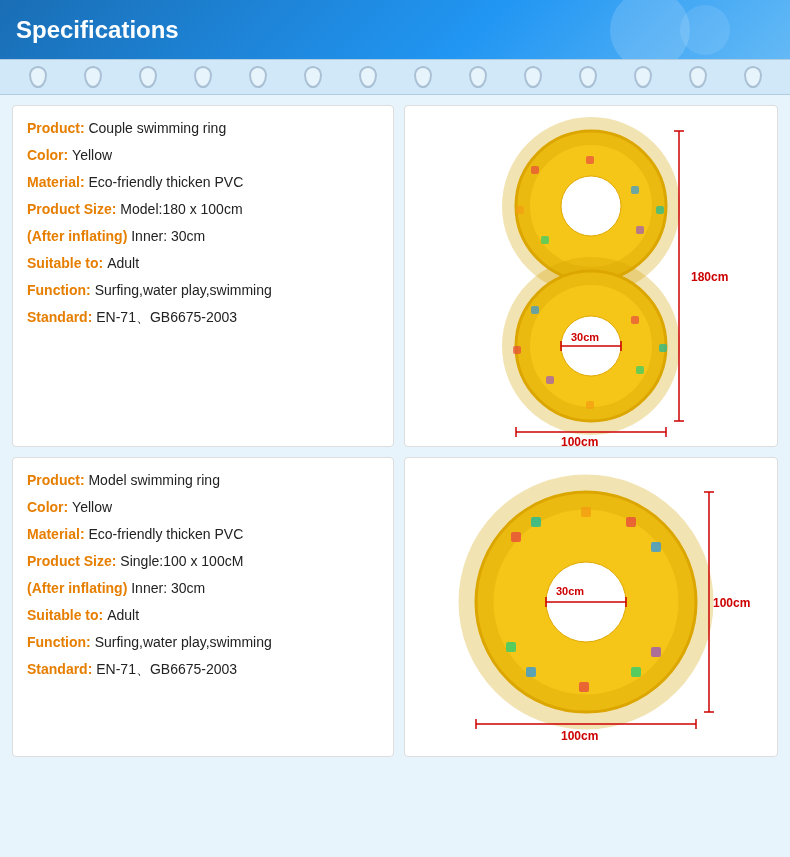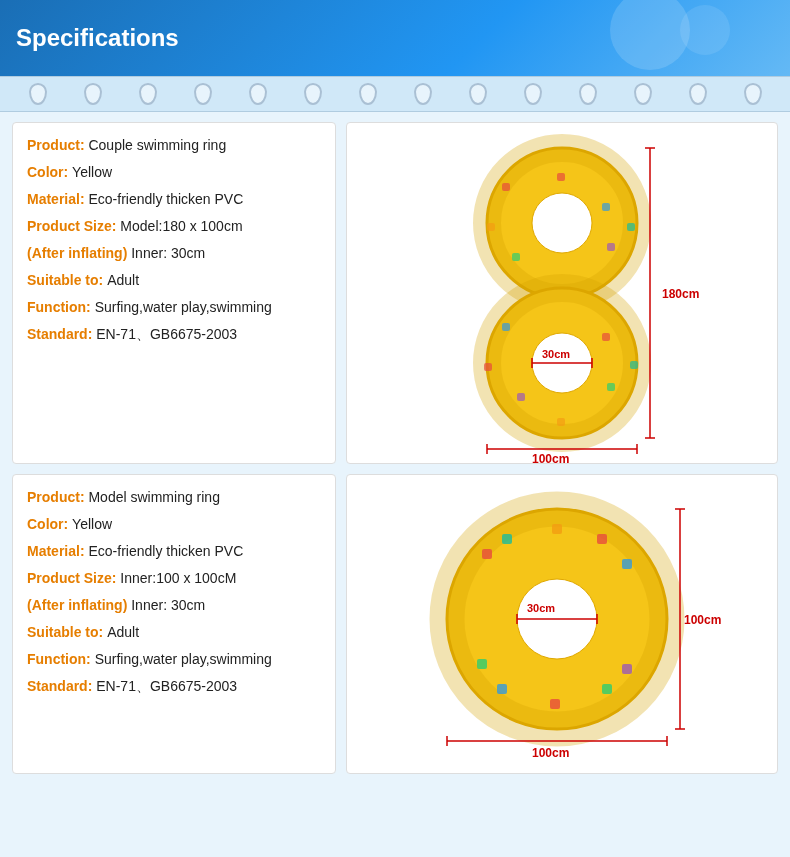--- a/index.html
+++ b/index.html
@@ -11,21 +11,21 @@
       font-size: 14px;
     }
 
     
     .header {
       background: linear-gradient(135deg, #1a6eb5 0%, #2196f3 60%, #64b9f5 100%);
       padding: 12px 16px;
       display: flex;
       align-items: center;
       position: relative;
-      height: 76px;
+      height: 59px;
       overflow: hidden;
     }
     .header-title {
       color: #fff;
       font-size: 24px;
       font-weight: bold;
       z-index: 1;
     }
     .header-deco {
       position: absolute;
@@ -79,21 +79,21 @@
       gap: 10px;
       background: transparent;
     }
 
     
     .spec-panel {
       background: #fff;
       border: 1px solid #ddd;
       border-radius: 4px;
       padding: 12px 14px;
-      width: 324px;
+      width: 382px;
       flex-shrink: 0;
     }
     .spec-line {
       margin-bottom: 6px;
       line-height: 1.5;
       color: #222;
     }
     .spec-label {
       color: #e67e00;
       font-weight: bold;
@@ -237,21 +237,21 @@
       <div class="spec-line">
         <span class="spec-label">Color: </span>
         <span class="spec-value">Yellow</span>
       </div>
       <div class="spec-line">
         <span class="spec-label">Material: </span>
         <span class="spec-value">Eco-friendly thicken PVC</span>
       </div>
       <div class="spec-line">
         <span class="spec-label">Product Size: </span>
-        <span class="spec-value">Inner:100 x 100cM</span>
+        <span class="spec-value">Single:100 x 100cM</span>
       </div>
       <div class="spec-line">
         <span class="spec-label">(After inflating) </span>
         <span class="spec-value">Inner: 30cm</span>
       </div>
       <div class="spec-line">
         <span class="spec-label">Suitable to: </span>
         <span class="spec-value">Adult</span>
       </div>
       <div class="spec-line">

